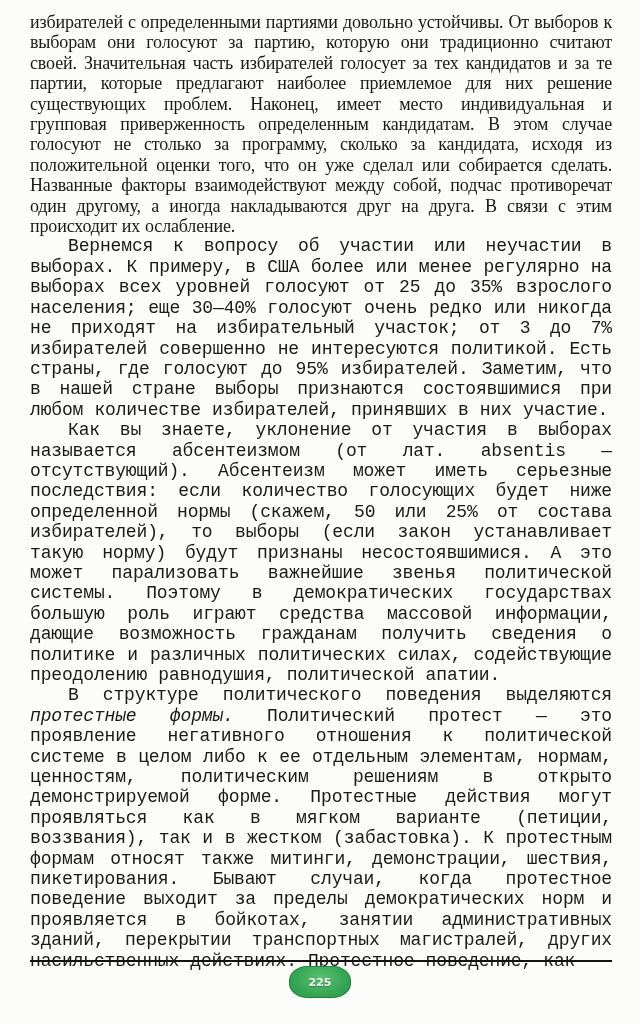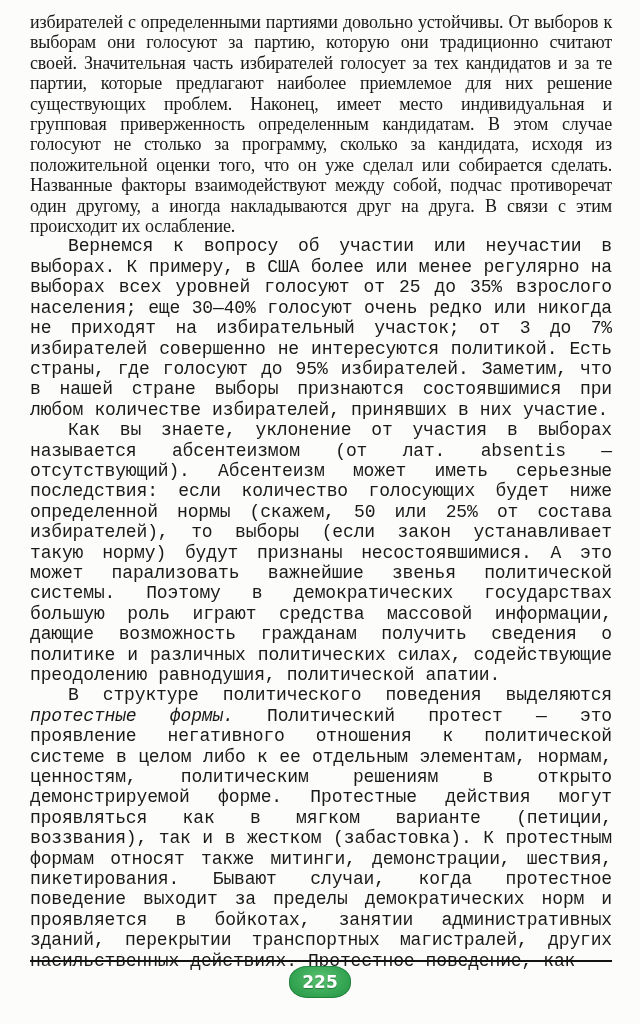--- a/index.html
+++ b/index.html
@@ -33,21 +33,21 @@
     position:absolute;
     left:289px; top:966px;
     width:62px; height:32px;
     background:radial-gradient(ellipse at 50% 40%, #5cc271 0%, #34a553 60%, #239242 100%);
     border-radius:18px / 15px;
     display:flex; align-items:center; justify-content:center;
     box-shadow:inset 0 0 0 1px rgba(20,100,45,.5);
   }
   .page-badge span {
     color:#ffffff;
-    font-size:17px;
+    font-size:11px;
     font-weight:bold;
     font-family:"DejaVu Sans","Liberation Sans",sans-serif;
     text-shadow:0 1px 1px rgba(0,60,20,.45);
   }
 </style>
 </head>
 <body>
 
 <div class="page">
   <div class="text-block">

